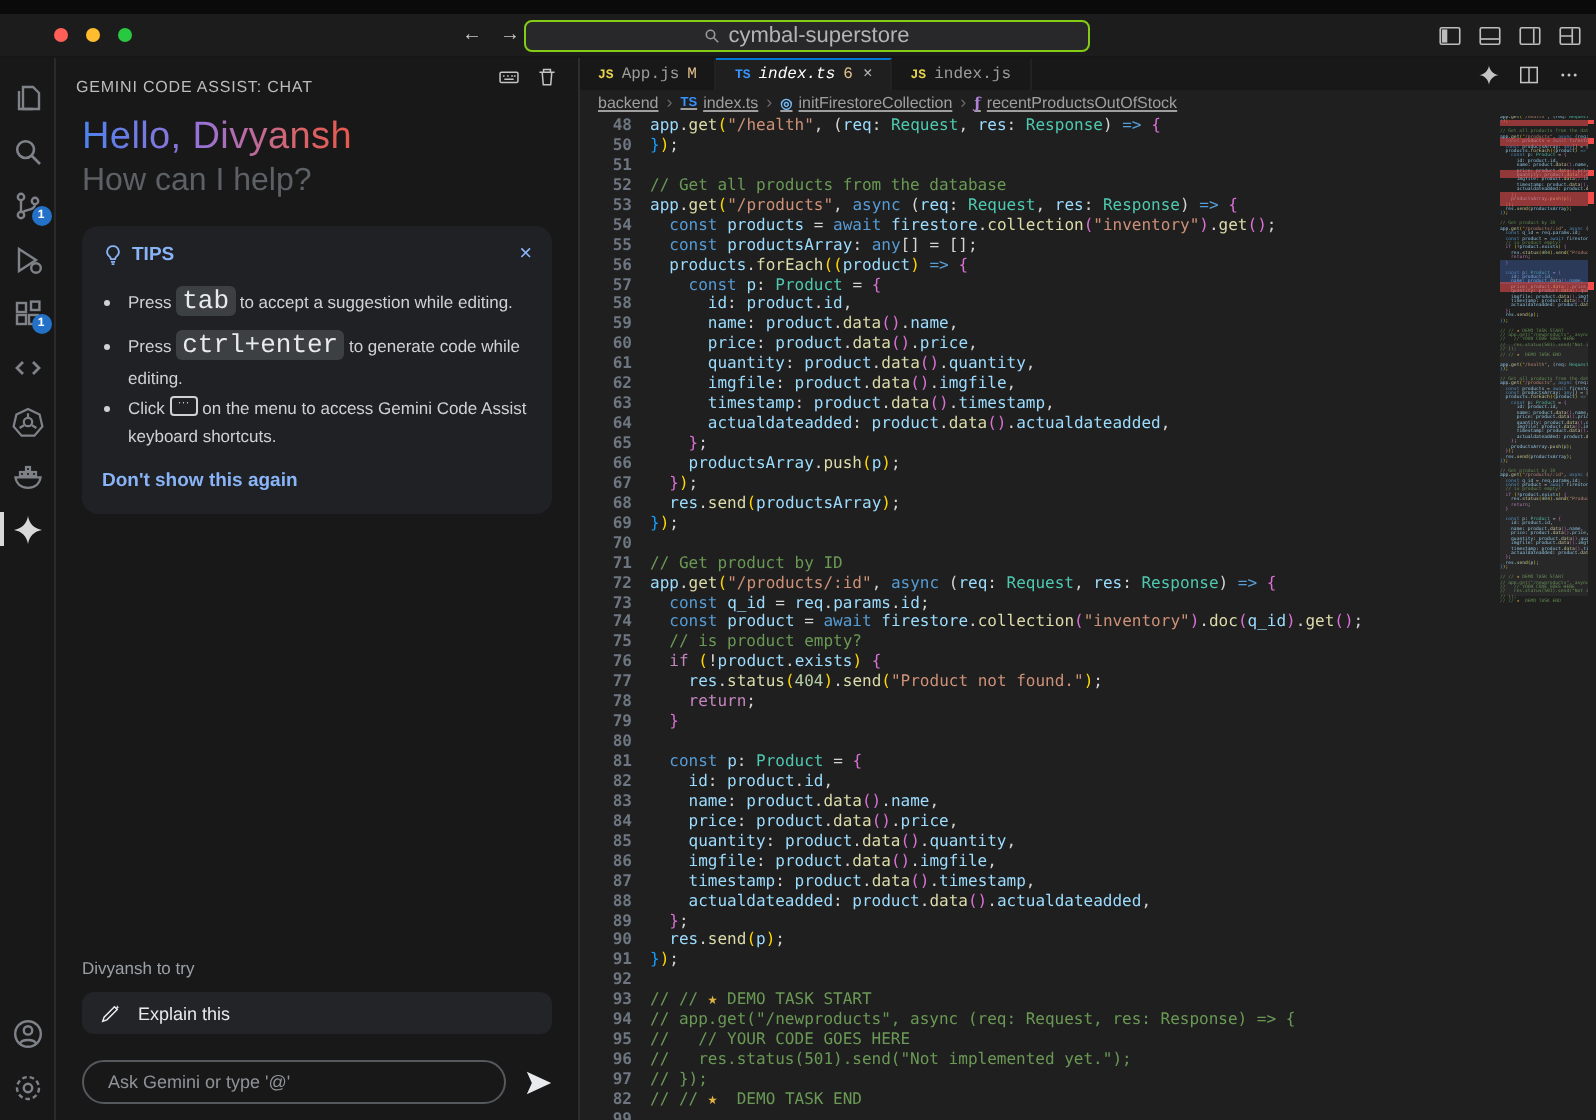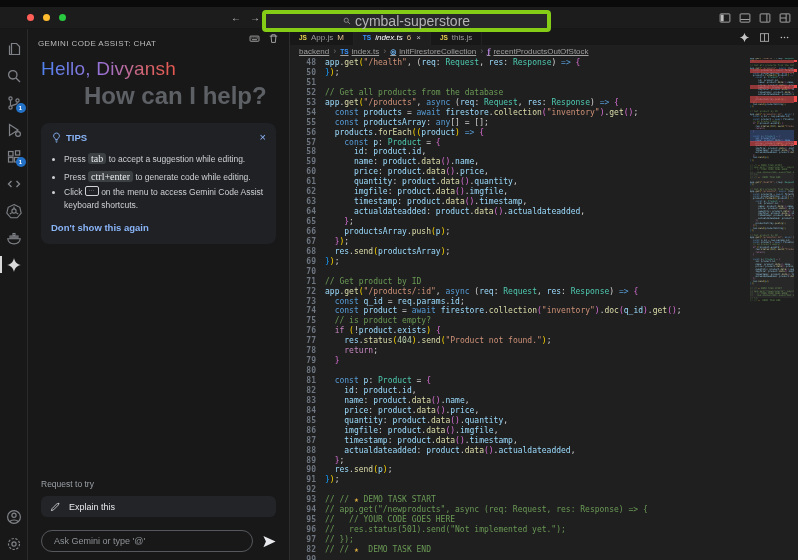--- a/index.html
+++ b/index.html
@@ -4,22 +4,22 @@
 <style>
   html,body{margin:0;padding:0;background:#000;}
   .window{width:798px;height:560px;background:#1f1f1f;position:relative;overflow:hidden;
           font-family:"Liberation Sans",sans-serif;-webkit-font-smoothing:antialiased;}
   
   .top-strip{height:7px;background:#0a0a0a;}
   .titlebar{height:21px;background:#1c1c1c;position:relative;display:flex;align-items:center;border-bottom:1px solid #161616;}
   .traffic{display:flex;gap:9px;margin-left:27px;}
   .traffic span{width:7px;height:7px;border-radius:50%;display:block;}
   .nav-arrows{position:absolute;left:231px;top:0;height:100%;display:flex;align-items:center;gap:9px;color:#c9c9c9;font-size:10px;}
-  .searchbox{position:absolute;left:262px;top:3px;width:281px;height:14px;background:#28282b;border:4px solid #84cc16;border-radius:4px;
-             display:flex;align-items:center;justify-content:center;gap:4px;color:#b4b4b4;font-size:14px;}
+  .searchbox{position:absolute;left:262px;top:3px;width:281px;height:14px;background:#28282b;border:1px solid #84cc16;border-radius:4px;
+             display:flex;align-items:center;justify-content:center;gap:4px;color:#b4b4b4;font-size:11px;}
   .searchbox svg{width:8px;height:8px;}
   .layout-icons{position:absolute;right:7px;top:0;height:100%;display:flex;align-items:center;gap:8px;color:#bdbdbd;}
   .layout-icons .ic{width:12px;height:12px;display:block;}
   .ic svg{width:100%;height:100%;display:block;}
   
   .main{display:flex;height:532px;}
   
   .activitybar{width:28px;background:#181818;border-right:1px solid #2a2a2a;display:flex;flex-direction:column;align-items:center;padding-top:6px;box-sizing:border-box;}
   .ab-item{width:28px;height:27px;display:flex;align-items:center;justify-content:center;position:relative;color:#7f8288;}
   .ab-item svg{width:16px;height:16px;}
@@ -30,28 +30,28 @@
   .ab-bottom{margin-top:auto;padding-bottom:4px;}
   
   .chat{width:262px;background:#181818;border-right:1px solid #2d2d2d;display:flex;flex-direction:column;box-sizing:border-box;}
   .chat-header{height:18px;display:flex;align-items:center;padding:0 10px;color:#bdbdbd;font-size:8px;letter-spacing:.4px;gap:8px;}
   .chat-header .ttl{flex:1;white-space:nowrap;overflow:hidden;margin-top:11px;}
   .chat-header .hic{width:11px;height:11px;color:#c4c4c4;}
   .greet{padding:11px 13px 0;}
   .g1{font-size:19px;font-weight:normal;letter-spacing:.2px;
       background:linear-gradient(90deg,#4e82ee 0%,#9a72d5 45%,#d6656e 78%,#e8584e 100%);
       -webkit-background-clip:text;background-clip:text;color:transparent;display:inline-block;}
-  .g2{font-size:24px;font-weight:bold;color:#5d6065;margin-top:2px;margin-left:43px;}
+  .g2{font-size:16px;font-weight:normal;color:#5d6065;margin-top:2px;}
   .tips{margin:13px 13px 0;background:#1f2124;border-radius:8px;padding:9px 10px 11px;}
   .tips-head{display:flex;align-items:center;gap:4px;color:#8ab4f8;font-weight:bold;font-size:9.5px;}
   .tips-head .bulb{width:11px;height:11px;}
   .tips-head .close{margin-left:auto;font-size:11px;font-weight:normal;line-height:1;cursor:default;}
   .tips ul{margin:8px 0 0;padding-left:13px;color:#cfd1d4;font-size:8.5px;line-height:1.55;}
   .tips li{margin-bottom:2px;}
-  .kbd{background:#3c4043;border-radius:3px;padding:0 3px;font-family:Liberation Serif, serif;font-size:10px;color:#e8eaed;}
+  .kbd{background:#3c4043;border-radius:3px;padding:0 3px;font-family:Liberation Mono, monospace;font-size:13px;color:#e8eaed;}
   .kbd-icon{display:inline-block;width:12px;height:8px;border:1px solid #cfd1d4;border-radius:2px;vertical-align:-1px;
             text-align:center;font-size:6px;line-height:6px;color:#cfd1d4;overflow:hidden;}
   .dismiss{color:#8ab4f8;font-size:9.5px;font-weight:bold;margin-top:10px;}
   .chat-spacer{flex:1;}
   .prompts{padding:0 13px;}
   .p-label{color:#9aa0a6;font-size:8.5px;margin-bottom:7px;}
   .chip{height:21px;background:#222427;border-radius:6px;display:flex;align-items:center;gap:8px;padding:0 9px;
         color:#e8eaed;font-size:9px;margin-bottom:7px;}
   .chip .cic{width:11px;height:11px;color:#e8eaed;flex:none;}
   .inputrow{display:flex;align-items:center;gap:9px;padding:6px 12px 9px 13px;}
@@ -278,21 +278,21 @@
         </div>
         <ul id="tips-list">
             <li>Press <span class="kbd">tab</span> to accept a suggestion while editing.</li>
             <li>Press <span class="kbd">ctrl+enter</span> to generate code while editing.</li>
             <li>Click <span class="kbd-icon">···</span> on the menu to access Gemini Code Assist keyboard shortcuts.</li>
           </ul>
         <div class="dismiss">Don't show this again</div>
       </div>
       <div class="chat-spacer"></div>
       <div class="prompts">
-        <div class="p-label">Request to try</div>
+        <div class="p-label">Divyansh to try</div>
         <div id="chips">
             <div class="chip">
               <span class="cic"><svg viewBox="0 0 16 16" fill="none" stroke="currentColor" stroke-width="1.1">
                   <path d="M2 14l1-3 7.5-7.5 2 2L5 13z"></path>
                   <path d="M12.6 2.2l.4 1.2 1.2.4-1.2.4-.4 1.2-.4-1.2-1.2-.4 1.2-.4z" fill="currentColor" stroke="none"></path>
                 </svg></span>
               <span>Explain this</span>
             </div>
           </div>
       </div>
@@ -303,35 +303,35 @@
         <span class="send">
           <svg viewBox="0 0 16 16" fill="currentColor">
               <path d="M1.5 2L14.5 8L1.5 14L4.2 8z"></path>
             </svg>
         </span>
       </div>
     </aside>
 
     <div class="editor">
       <div class="tabbar">
-        <div id="tabs" style="display:flex;align-items:stretch;">
+        <div id="tabs" style="display:flex;align-items:stretch;font-family:Liberation Mono, monospace;">
             <div class="tab">
               <span class="fi fi-js">JS</span>
               <span class="tname">App.js</span>
               <span class="tbadge">M</span>
             </div>
             <div class="tab active">
               <span class="fi fi-ts">TS</span>
               <span class="tname">index.ts</span>
               <span class="tbadge">6</span>
               <span class="tclose">×</span>
             </div>
             <div class="tab">
               <span class="fi fi-js">JS</span>
-              <span class="tname">this.js</span>
+              <span class="tname">index.js</span>
             </div>
           </div>
         <div class="tab-actions">
             <span class="ic">
               <svg viewBox="0 0 16 16">
                 <path d="M8 1C8.6 4.8 11.2 7.4 15 8c-3.8.6-6.4 3.2-7 7-.6-3.8-3.2-6.4-7-7 3.8-.6 6.4-3.2 7-7z" fill="currentColor"></path>
               </svg>
             </span>
             <span class="ic">
               <svg viewBox="0 0 16 16" fill="none" stroke="currentColor" stroke-width="1.1">

